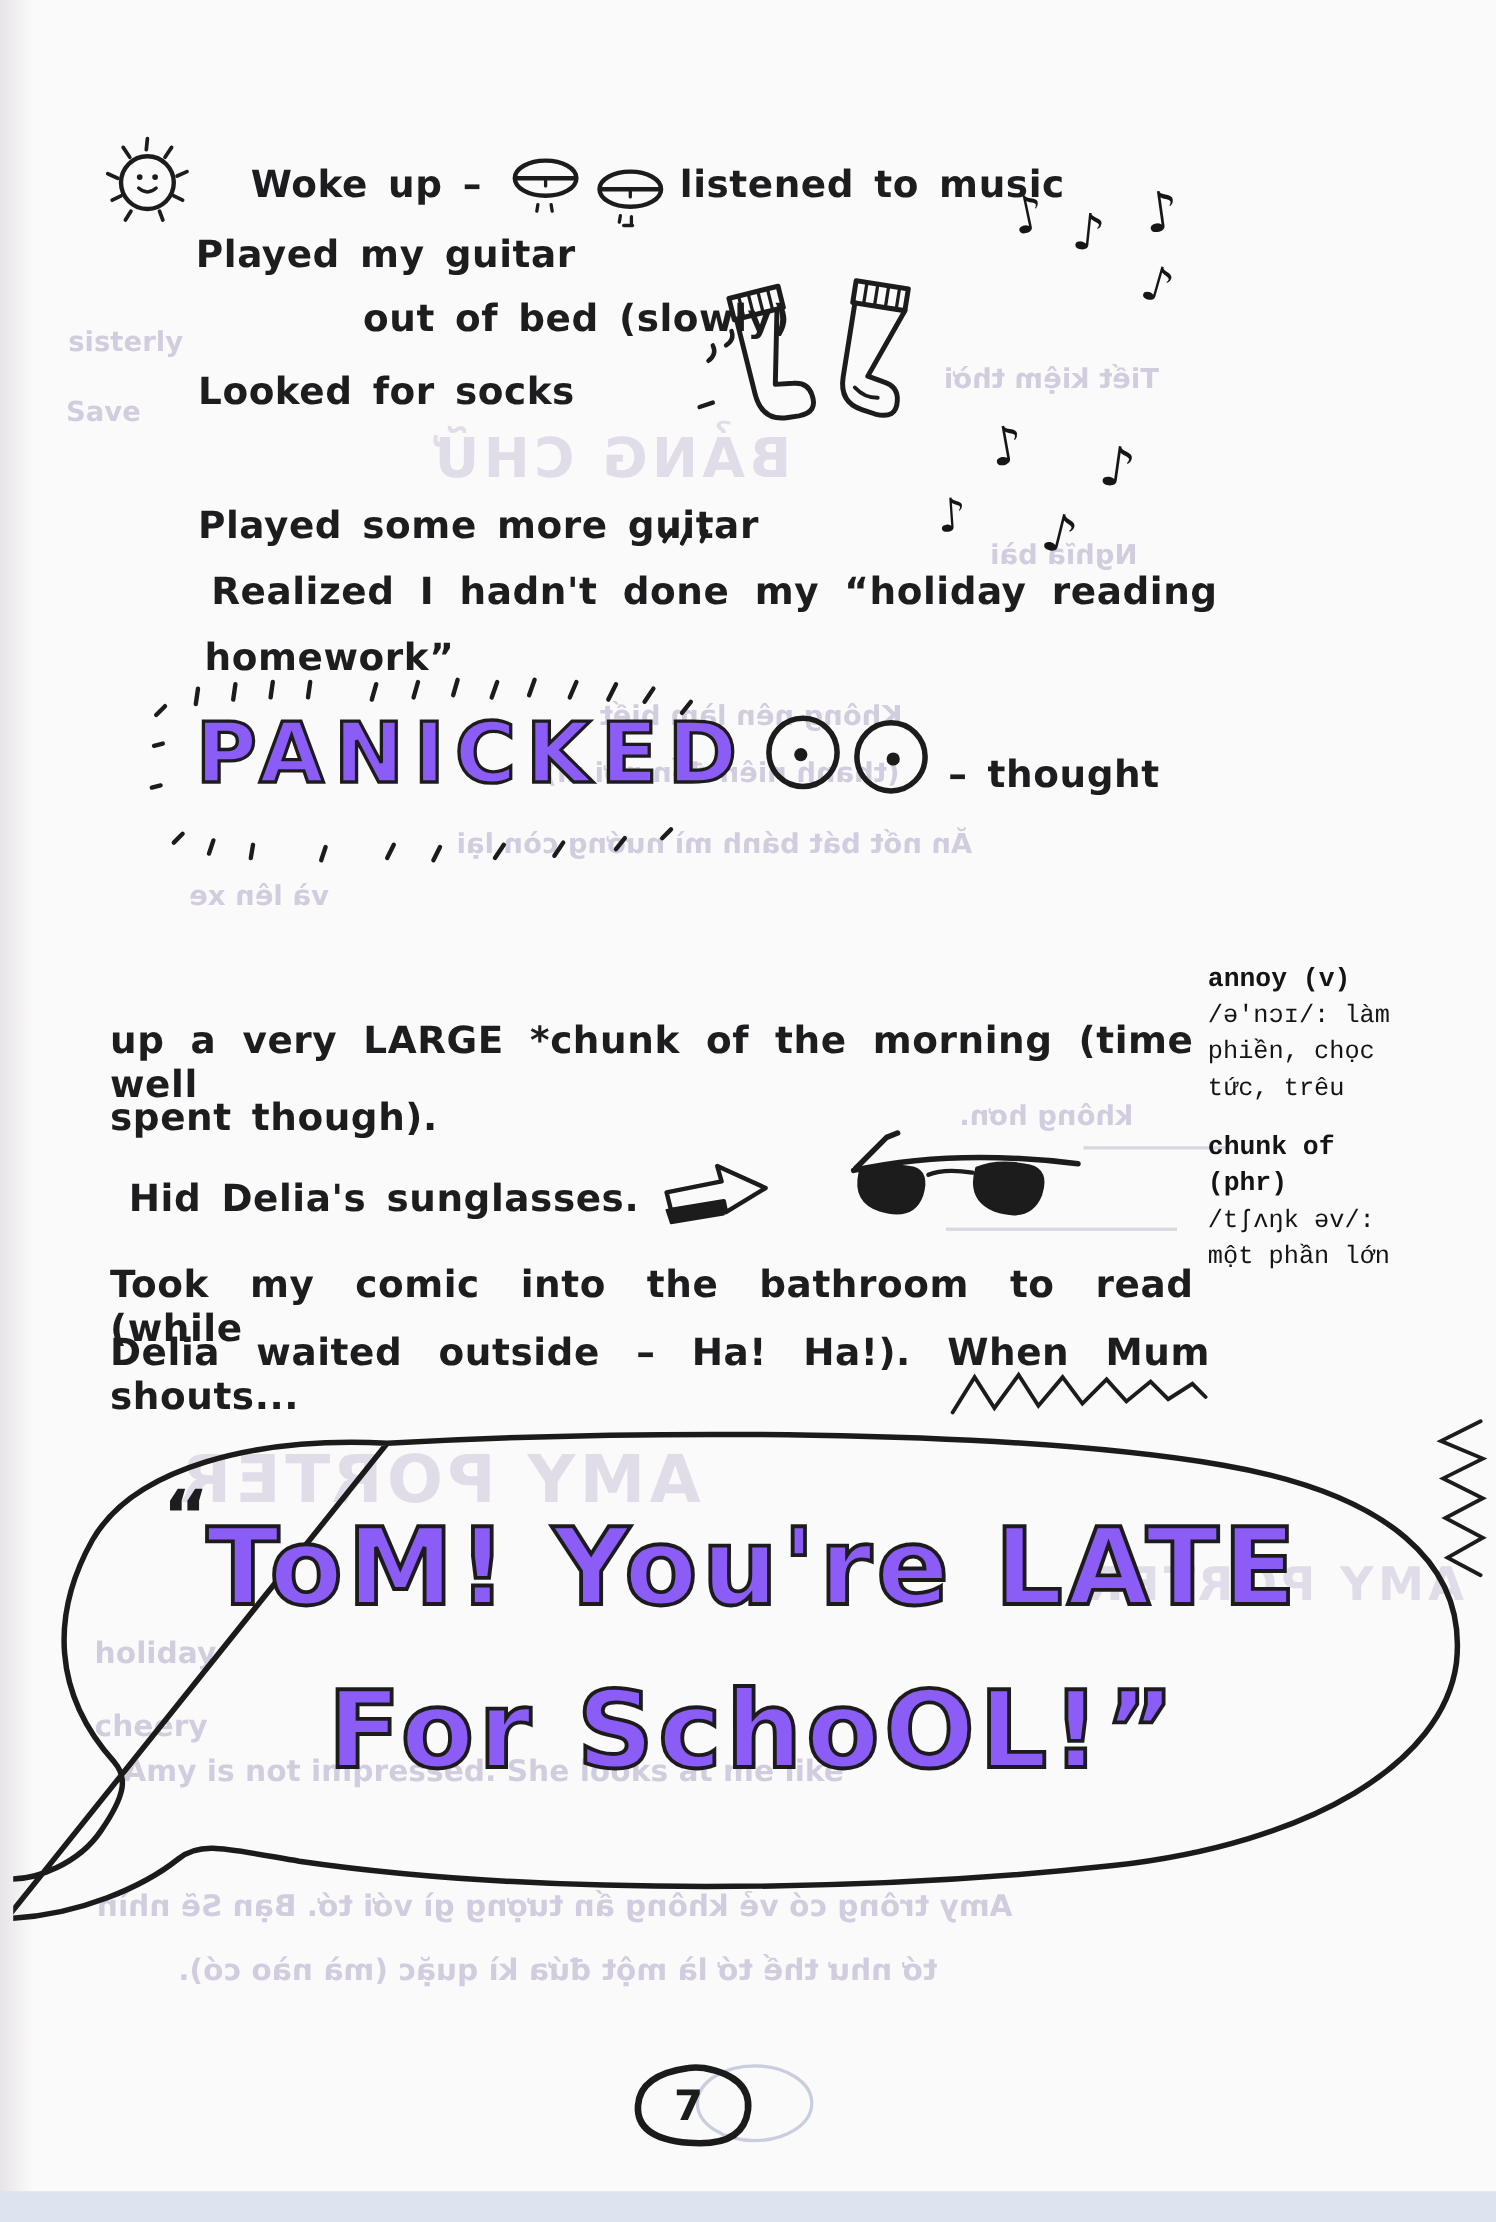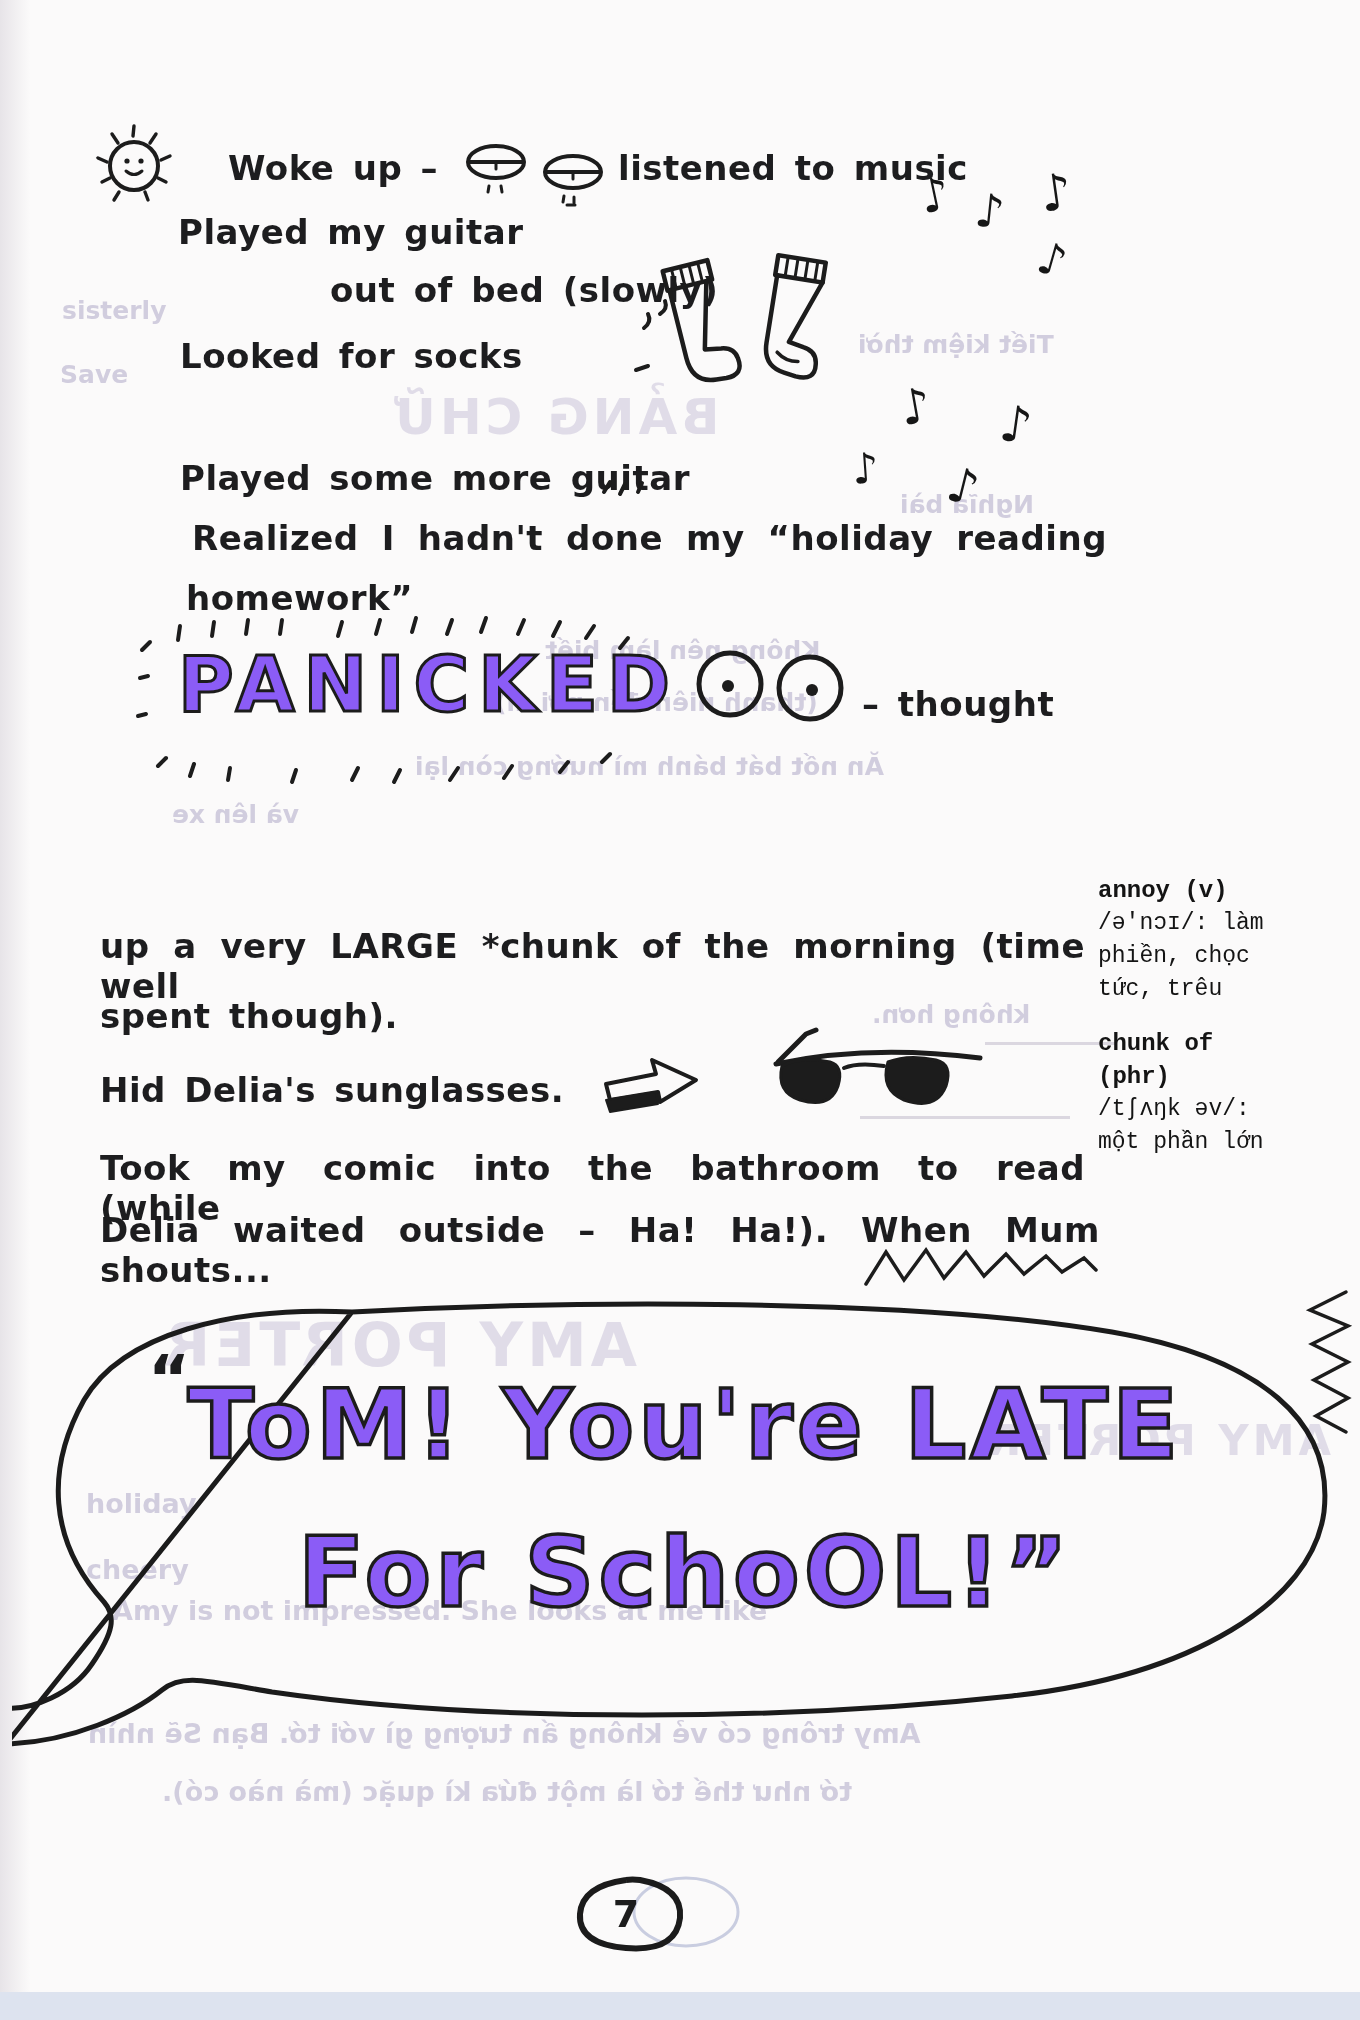--- a/index.html
+++ b/index.html
@@ -188,21 +188,21 @@
   <span style="position:absolute;left:772px;top:648px">
     <svg width="78" height="80" viewBox="0 0 78 80" fill="none" stroke="#1c1c1c">
       <circle cx="38" cy="40" r="31" stroke-width="5"></circle>
       <circle cx="40" cy="42" r="6" fill="#1c1c1c" stroke="none"></circle>
     </svg>
   </span>
   <div class="hand" style="left:862px;top:684px">– thought</div>
 
   <div class="hand fit" style="left:100px;top:926px;width:985px">up a very LARGE *chunk of the morning (time well</div>
   <div class="hand" style="left:100px;top:996px">spent though).</div>
-  <div class="hand" style="left:100px;top:1070px">Hid Delia's sunglasses.</div>
+  <div class="hand" style="left:117px;top:1070px">Hid Delia's sunglasses.</div>
   <div class="hand fit" style="left:100px;top:1148px;width:985px">Took my comic into the bathroom to read (while</div>
   <div class="hand fit" style="left:100px;top:1210px;width:1000px">Delia waited outside – Ha! Ha!). When Mum shouts...</div>
 
   <div class="pencil-line" style="left:985px;top:1042px;width:130px"></div>
   <div class="pencil-line" style="left:860px;top:1116px;width:210px"></div>
 
   <span style="position:absolute;left:598px;top:1050px">
     <svg width="112" height="82" viewBox="0 0 112 82" stroke="#1c1c1c" stroke-linejoin="round" stroke-linecap="round">
       <path d="M8,34 L58,24 L54,10 L98,30 L62,52 L60,42 L12,50 Z" fill="none" stroke-width="4"></path>
       <path d="M8,50 L58,42 L60,54 L12,62 Z" fill="#1c1c1c" stroke-width="2"></path>

